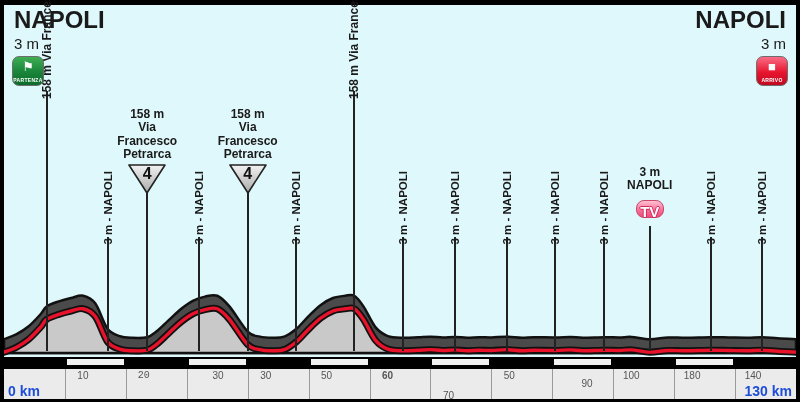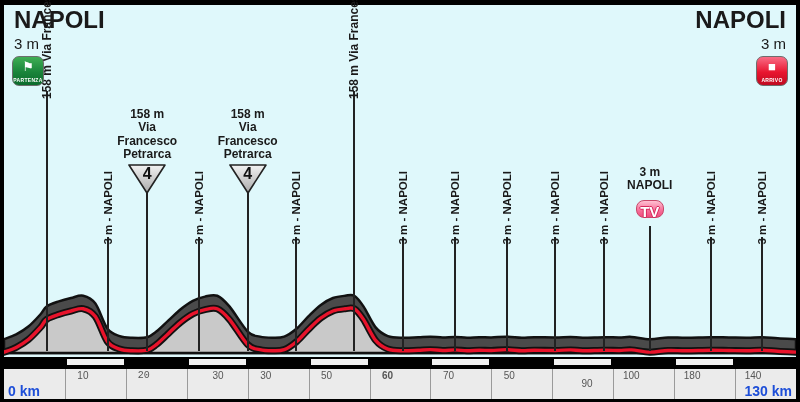--- a/index.html
+++ b/index.html
@@ -399,21 +399,21 @@
       <div class="axis-label" style="left: 139.846px; font-family: Liberation Mono, monospace;">20</div>
       <div class="axis-tick" style="left: 182.769px;"></div>
       <div class="axis-label" style="left: 214px; text-align: right;">30</div>
       <div class="axis-tick" style="left: 243.692px;"></div>
       <div class="axis-label" style="left: 261.692px;">30</div>
       <div class="axis-tick" style="left: 304.615px;"></div>
       <div class="axis-label" style="left: 322.615px; text-align: right;">50</div>
       <div class="axis-tick" style="left: 365.538px;"></div>
       <div class="axis-label" style="left: 383.538px; font-weight: bold;">60</div>
       <div class="axis-tick" style="left: 426.462px;"></div>
-      <div class="axis-label" style="left: 444.462px;">70</div>
+      <div class="axis-label" style="left: 444.462px; margin-top: 20px;">70</div>
       <div class="axis-tick" style="left: 487.385px;"></div>
       <div class="axis-label" style="left: 505.385px;">50</div>
       <div class="axis-tick" style="left: 548.308px;"></div>
       <div class="axis-label" style="left: 583px; margin-top: 8px;">90</div>
       <div class="axis-tick" style="left: 609.231px;"></div>
       <div class="axis-label" style="left: 627.231px;">100</div>
       <div class="axis-tick" style="left: 670.154px;"></div>
       <div class="axis-label" style="left: 688.154px;">180</div>
       <div class="axis-tick" style="left: 731.077px;"></div>
       <div class="axis-label" style="left: 749.077px;">140</div>

